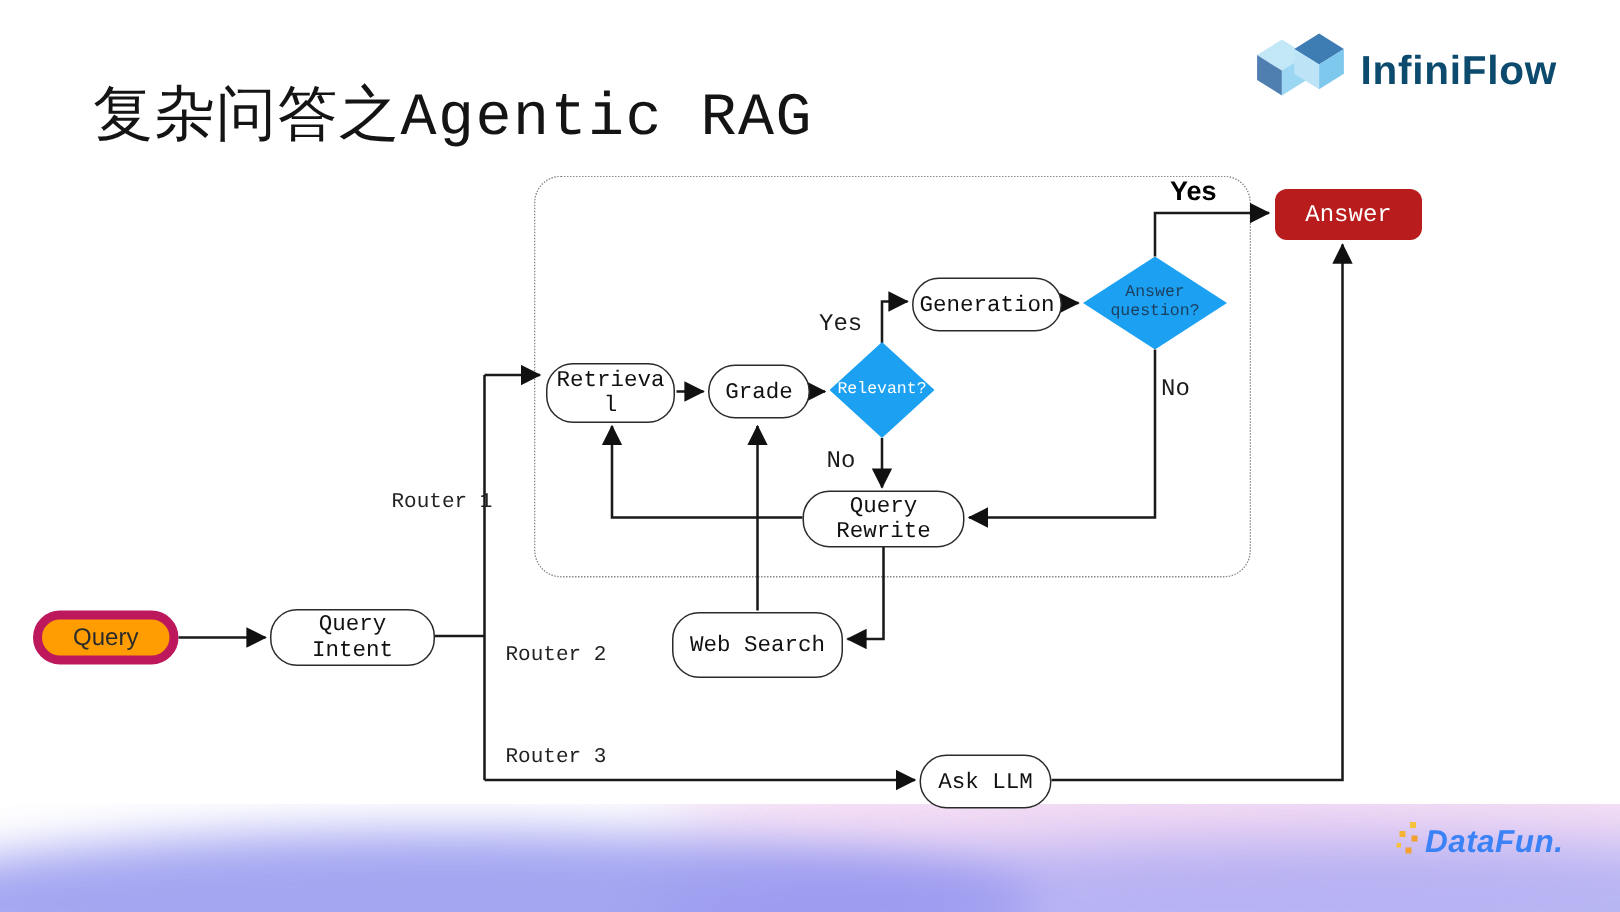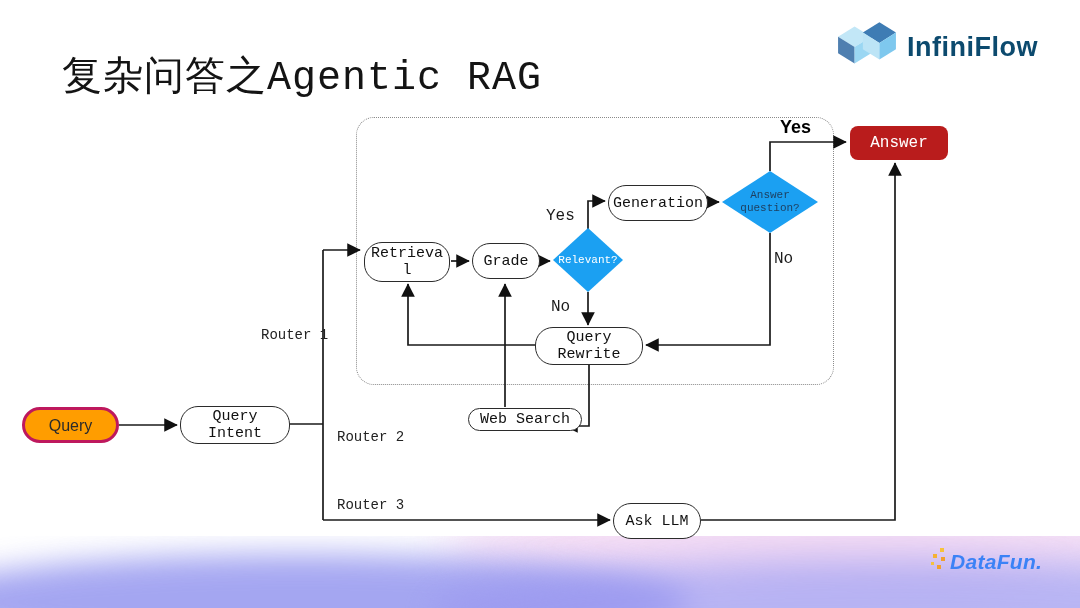--- a/index.html
+++ b/index.html
@@ -19,28 +19,28 @@
   .dotted-box{position:absolute;left:356px;top:117px;width:476px;height:266px;
               border:1.6px dotted #8a8a8a;border-radius:18px;}
 
   
   .wires{position:absolute;left:0;top:0;width:1080px;height:608px;pointer-events:none;}
 
   
   .node{position:absolute;display:flex;align-items:center;justify-content:center;
         background:#fff;border:1.7px solid #2b2b2b;border-radius:18px;
         font-size:15px;line-height:17px;text-align:center;box-sizing:border-box;}
-  .node-query{left:22px;top:407px;width:97px;height:36px;background:#FF9D00;border:3px solid #be185d;
+  .node-query{left:22px;top:407px;width:97px;height:36px;background:#FF9D00;border:6px solid #be185d;
               font-family:"Liberation Sans","DejaVu Sans",sans-serif;font-size:16px;color:#2b2b2b;}
   .node-query-intent{left:180px;top:406px;width:110px;height:38px;padding:0 4px;}
   .node-retrieval{left:364px;top:242px;width:86px;height:40px;padding:0 2px;word-break:break-all;}
   .node-grade{left:472px;top:243px;width:68px;height:36px;}
   .node-generation{left:608px;top:185px;width:100px;height:36px;}
   .node-query-rewrite{left:535px;top:327px;width:108px;height:38px;padding:4px 3px;}
-  .node-web-search{left:448px;top:408px;width:114px;height:23px;margin-left:20px;}
+  .node-web-search{left:448px;top:408px;width:114px;height:44px;}
   .node-ask-llm{left:613px;top:503px;width:88px;height:36px;}
   .node-answer{left:850px;top:126px;width:98px;height:34px;background:#b91c1c;border:none;
                color:#ffffff;font-size:16px;border-radius:8px;}
 
   
   .diamond{position:absolute;display:flex;align-items:center;justify-content:center;
            background:#1BA0F2;clip-path:polygon(50% 0,100% 50%,50% 100%,0 50%);
            font-size:11px;line-height:13px;text-align:center;}
   .diamond-relevant{left:553px;top:228px;width:70px;height:64px;color:#ffffff;}
   .diamond-answer-question{left:722px;top:171px;width:96px;height:62px;color:#1E3E5E;}

